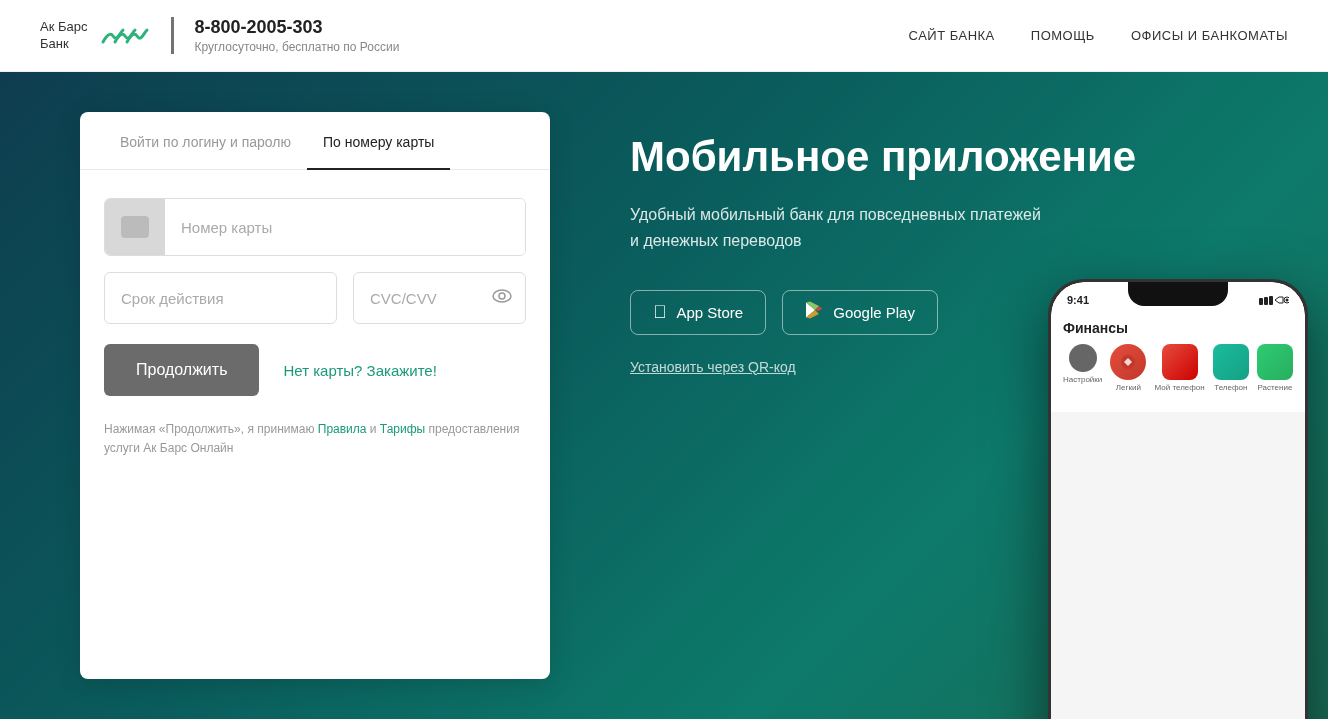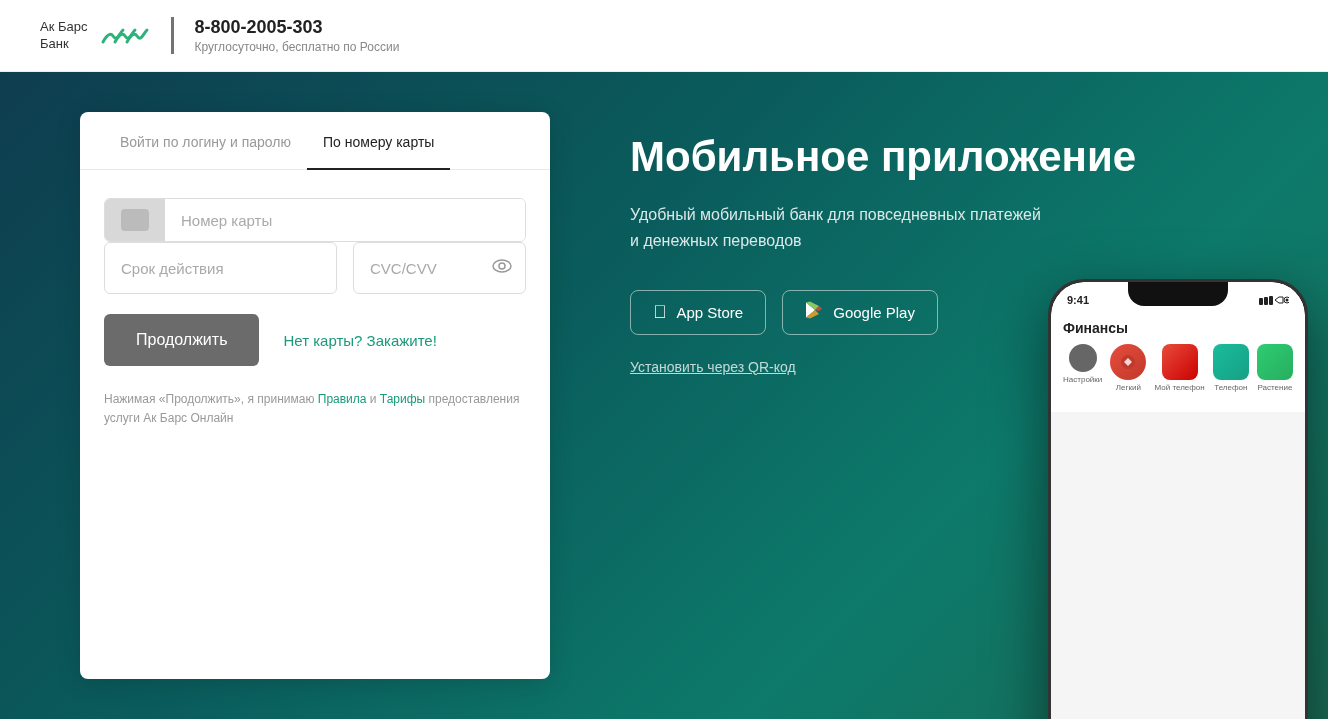--- a/index.html
+++ b/index.html
@@ -70,22 +70,22 @@
     .form-area {
       padding: 28px 24px 32px;
     }
 
     .card-input-wrapper {
       display: flex;
       align-items: center;
       border: 1px solid #ddd;
       border-radius: 6px;
       overflow: hidden;
-      margin-bottom: 0;
-      height: 44px;
+      margin-bottom: 16px;
+      height: 58px;
     }
     .card-icon-box {
       width: 60px;
       height: 100%;
       background: #d8d8d8;
       display: flex;
       align-items: center;
       justify-content: center;
       flex-shrink: 0;
     }
@@ -330,20 +330,25 @@
           <path d="M20 22 C20 22, 26 10, 30 16 C34 22, 36 14, 40 10" stroke="#2db37a" stroke-width="3" stroke-linecap="round" fill="none"></path>
           <path d="M32 22 C32 22, 38 10, 42 16 C46 22, 48 14, 52 10" stroke="#2db37a" stroke-width="3" stroke-linecap="round" fill="none"></path>
         </svg>
       </div>
     </div>
     <div class="phone-area">
       <div class="phone-number">8-800-2005-303</div>
       <div class="phone-sub">Круглосуточно, бесплатно по России</div>
     </div>
   </div>
+  <nav class="header-nav">
+    <a class="nav-link">САЙТ БАНКА</a>
+    <a class="nav-link">ПОМОЩЬ</a>
+    <a class="nav-link">ОФИСЫ И БАНКОМАТЫ</a>
+  </nav>
 </header>
 
 <main class="main">
 
   <div class="login-panel">
     <div class="tabs">
       <div class="tab">Войти по логину и паролю</div>
       <div class="tab active">По номеру карты</div>
     </div>
     <div class="form-area">

